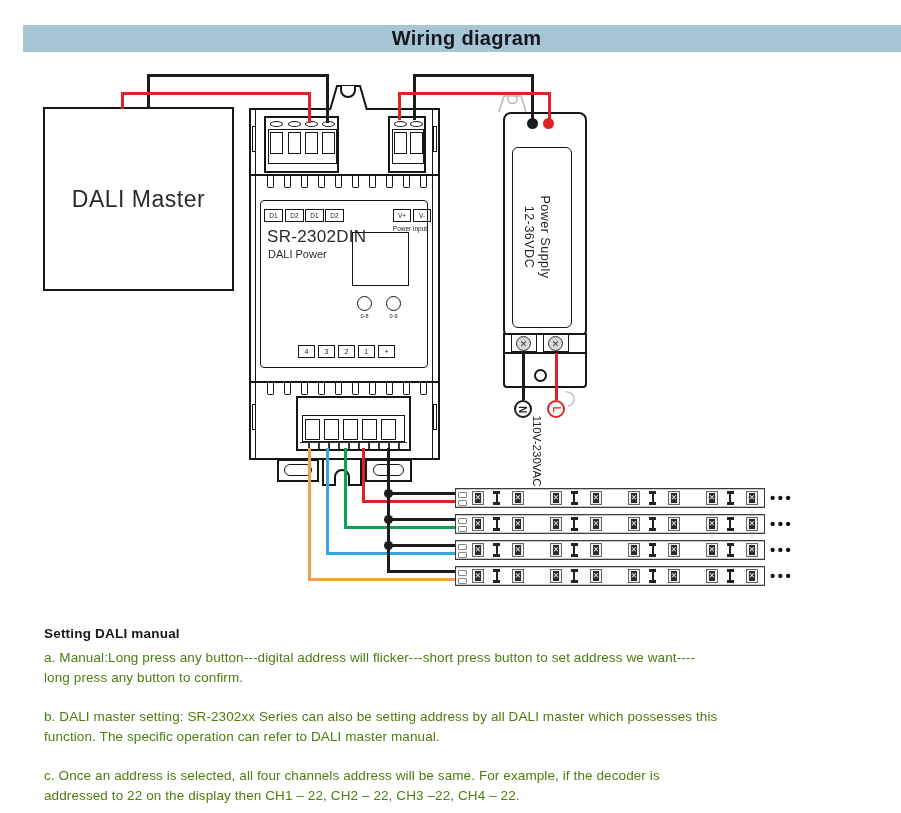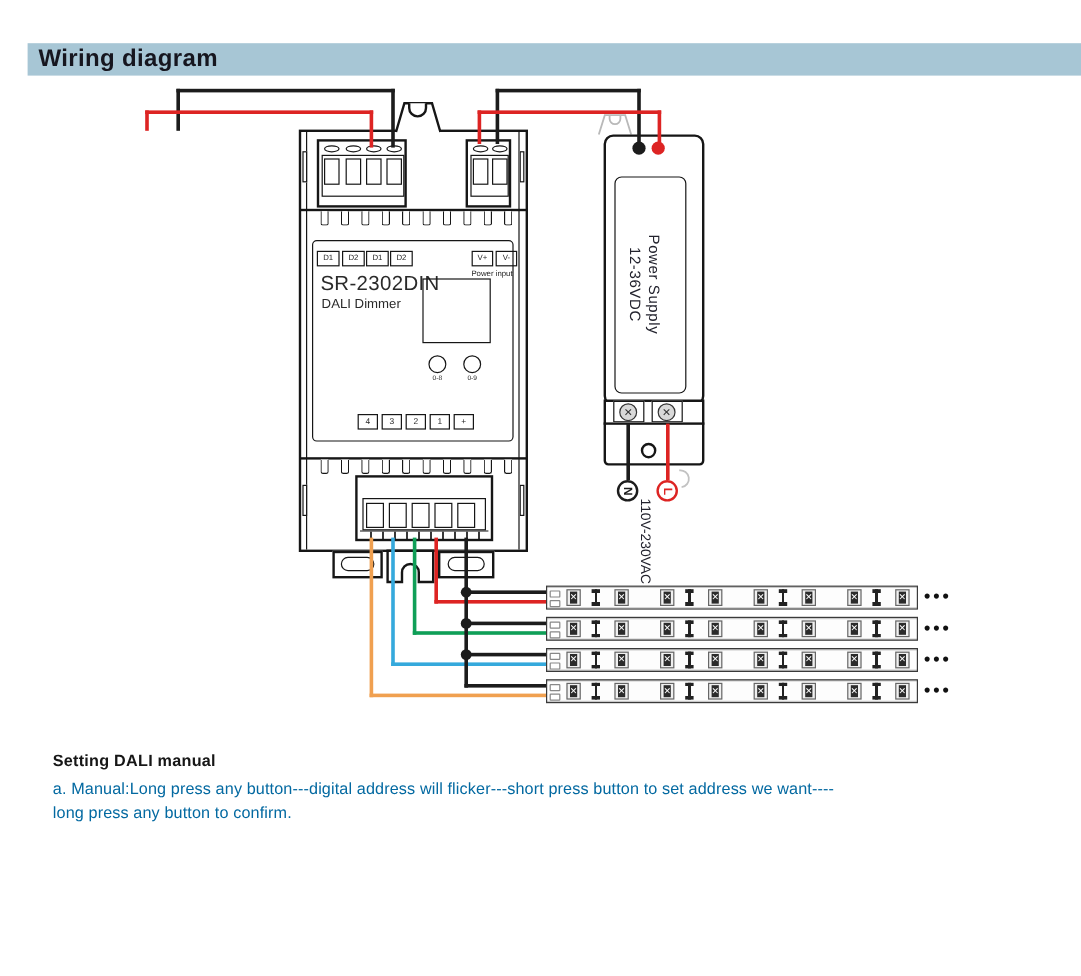--- a/index.html
+++ b/index.html
@@ -84,34 +84,37 @@
   .led::before { content:""; position:absolute; left:2px; right:2px; top:1px; bottom:1px; background:#2b2b2b; }
   .led i { position:relative; z-index:1; font-style:normal; color:#fff; font-size:7.5px; line-height:1; }
   .res { position:absolute; top:2px; width:7px; height:14px;
          background:
            linear-gradient(90deg, transparent 0 2.5px, #222 2.5px 4.5px, transparent 4.5px) ,
            linear-gradient(#222 0 3px, transparent 3px calc(100% - 3px), #222 calc(100% - 3px)); }
   .dots { position:absolute; width:32px; height:16px; line-height:16px; font-size:15px; letter-spacing:2.5px; color:#111; font-weight:bold; }
 
   
   .op-heading { position:absolute; left:44px; top:626px; font-size:13.5px; font-weight:bold; color:#161616; letter-spacing:.2px; }
-  .op-para { position:absolute; left:44px; width:850px; font-size:13.5px; line-height:19.5px; color:#0369a1;
+  .op-para { position:absolute; left:44px; width:850px; font-size:13.5px; line-height:19.5px; color:#4d7c0f;
              letter-spacing:.1px; white-space:pre-line; }
 
   svg.decor { position:absolute; left:0; top:0; pointer-events:none; }
 </style>
 </head>
 <body>
 
 <div id="canvas">
 
-  <div class="secbar" style="top:36px;">
+  <div class="secbar" style="top:25px;justify-content:center;">
     <span class="sectitle">Wiring diagram</span>
   </div>
 
+  <div class="dali-master">
+    <span>DALI Master</span>
+  </div>
 
   <div class="device"></div>
   <div class="rail" style="left:255px;"></div>
   <div class="rail" style="left:432px;"></div>
   <div class="slot" style="left:252px; top:126px;"></div>
   <div class="slot" style="left:433px; top:126px;"></div>
   <div class="slot" style="left:252px; top:404px;"></div>
   <div class="slot" style="left:433px; top:404px;"></div>
 
   <div class="tblock" style="left:264px; top:116px; width:75px; height:57px;">
@@ -163,21 +166,21 @@
 
   <div class="face">
     <div class="lbl" style="left:3px; width:19px;">D1</div>
     <div class="lbl" style="left:24px; width:19px;">D2</div>
     <div class="lbl" style="left:44px; width:19px;">D1</div>
     <div class="lbl" style="left:64px; width:19px;">D2</div>
     <div class="lbl" style="left:132px; width:18px;">V+</div>
     <div class="lbl" style="left:152px; width:18px;">V-</div>
     <div class="caption" style="left:125px; top:24px; width:48px; text-align:center;">Power input</div>
     <div class="model">SR-2302DIN</div>
-    <div class="subtitle">DALI Dimmer</div>
+    <div class="subtitle">DALI Power</div>
     <div class="display"></div>
     <div class="btn" style="left:96px;"></div>
     <div class="btn" style="left:125px;"></div>
     <div class="btnlbl" style="left:92px;">0-8</div>
     <div class="btnlbl" style="left:121px;">0-9</div>
     <div class="outlbl" style="left:37px;">4</div>
     <div class="outlbl" style="left:57px;">3</div>
     <div class="outlbl" style="left:77px;">2</div>
     <div class="outlbl" style="left:97px;">1</div>
     <div class="outlbl" style="left:117px;">+</div>
@@ -394,14 +397,18 @@
     </div>
   <div class="dots" style="left:770px; top:490px;">•••</div>
   <div class="dots" style="left:770px; top:516px;">•••</div>
   <div class="dots" style="left:770px; top:542px;">•••</div>
   <div class="dots" style="left:770px; top:568px;">•••</div>
 
 
   <div class="op-heading">Setting DALI manual</div>
   <div class="op-para" style="top:648px;">a. Manual:Long press any button---digital address will flicker---short press button to set address we want----
 long press any button to confirm.</div>
+  <div class="op-para" style="top:707px;">b. DALI master setting: SR-2302xx Series can also be setting address by all DALI master which possesses this
+function. The specific operation can refer to DALI master manual.</div>
+  <div class="op-para" style="top:766px;">c. Once an address is selected, all four channels address will be same. For example, if the decoder is
+addressed to 22 on the display then CH1 – 22, CH2 – 22, CH3 –22, CH4 – 22.</div>
 
 </div>
 
 </body></html>

